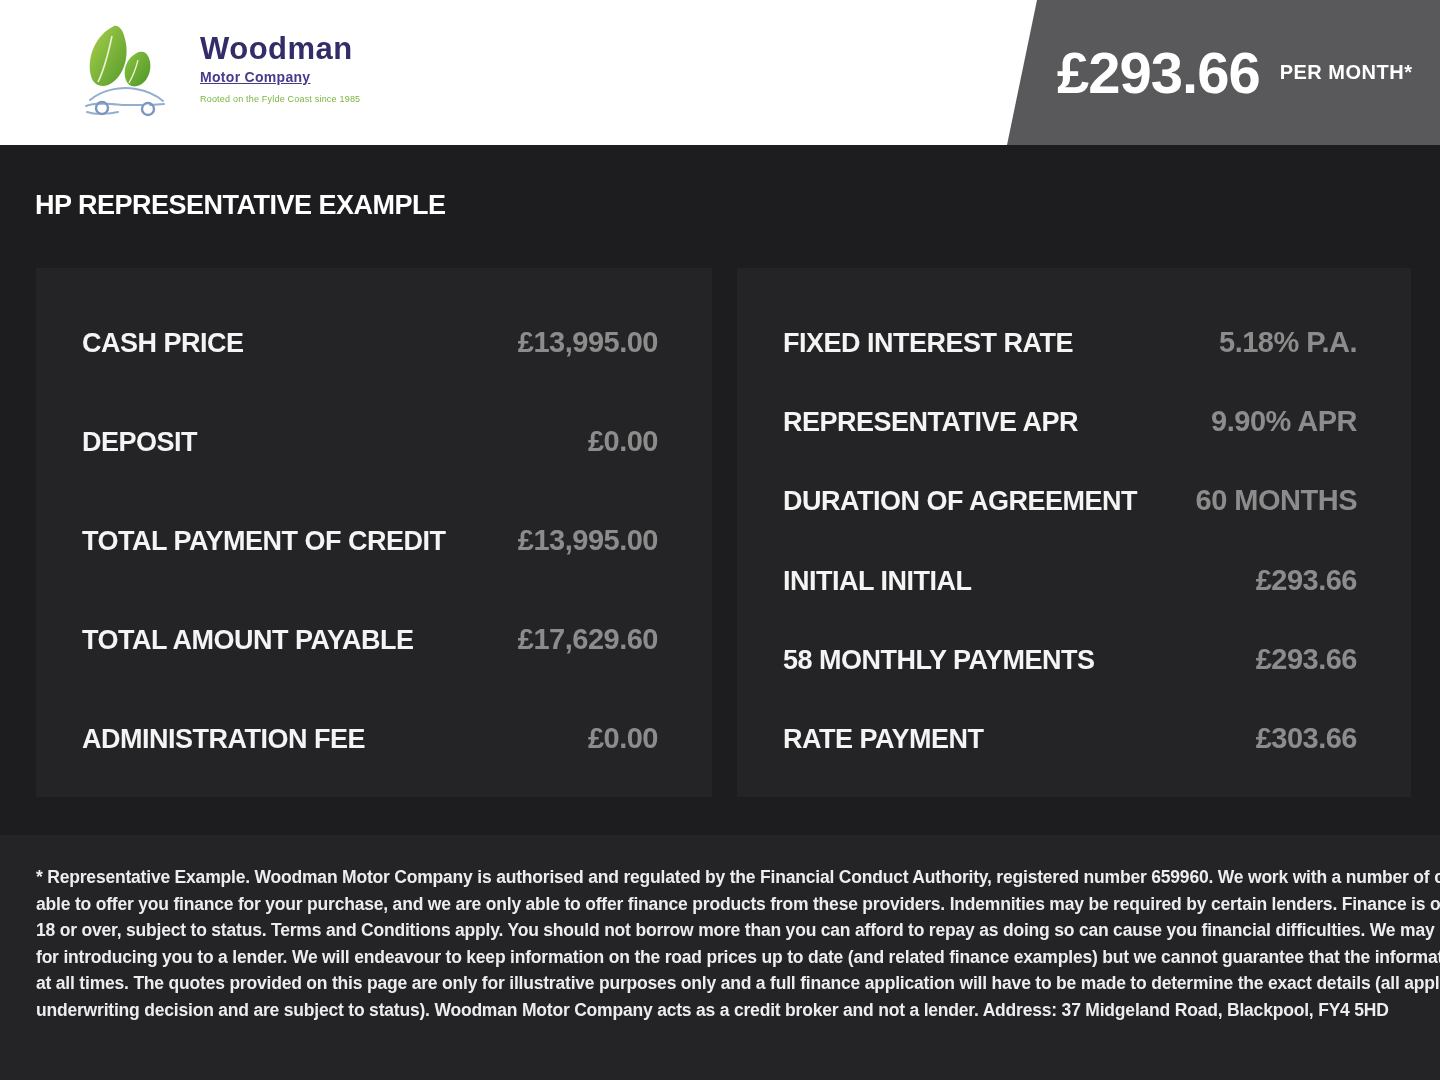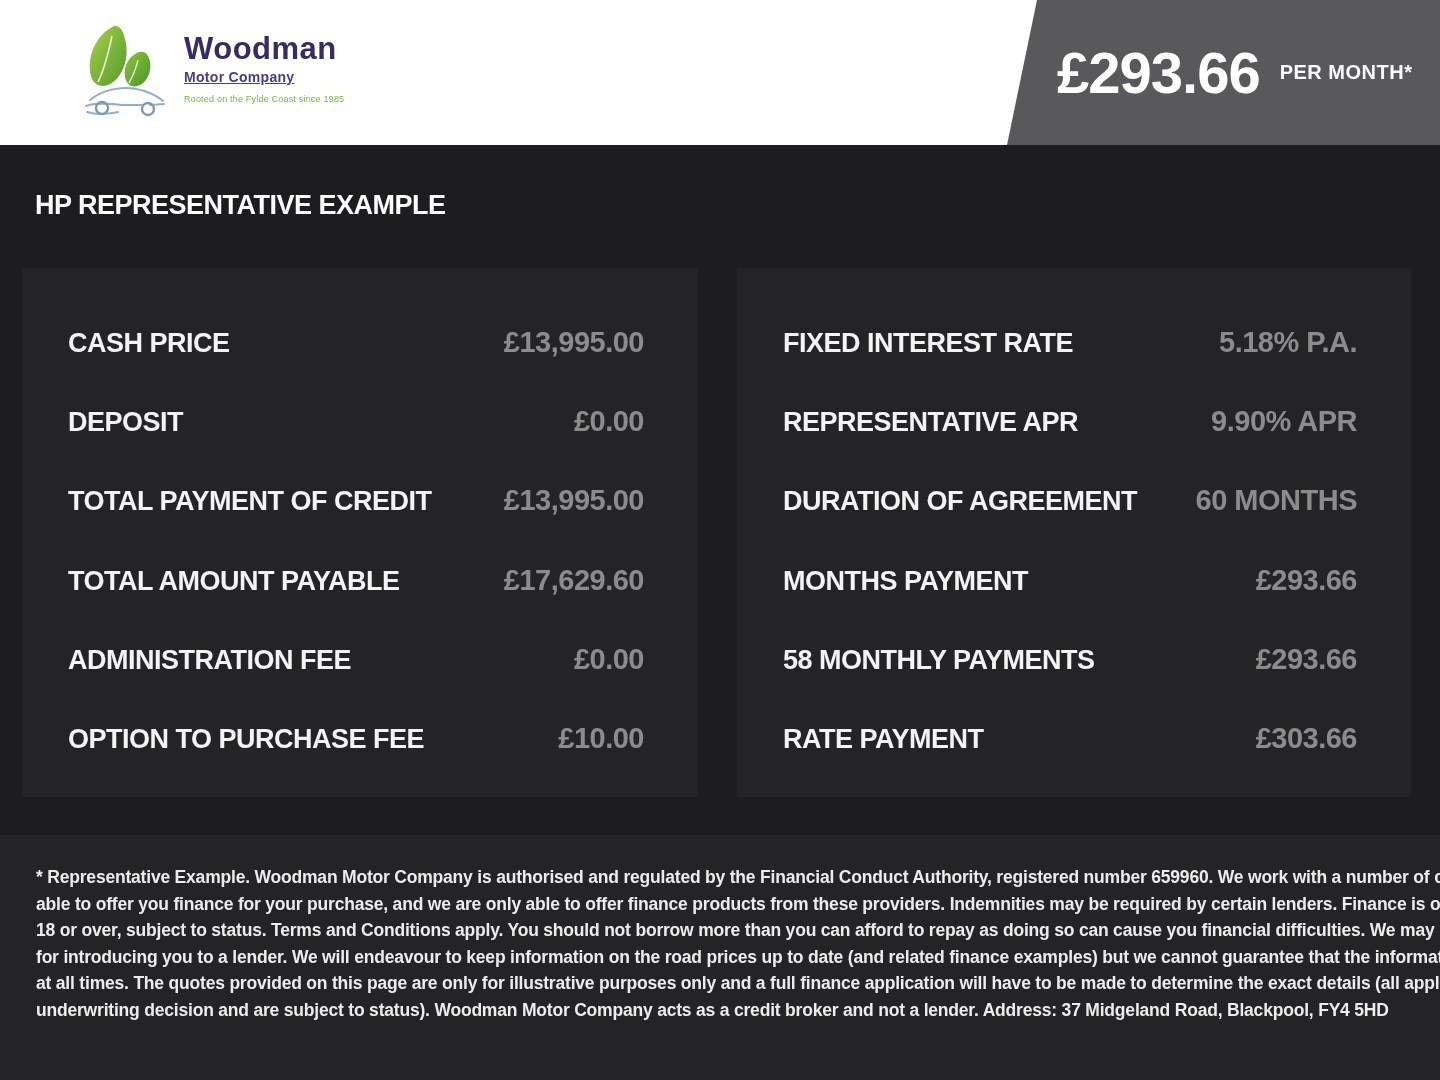--- a/index.html
+++ b/index.html
@@ -12,21 +12,21 @@
   }
 
   
   .header {
     position:absolute; top:0; left:0;
     width:1440px; height:145px;
     background:#ffffff;
   }
   .logo {
     position:absolute; left:84px; top:20px;
-    display:flex; align-items:flex-start; gap:16px;
+    display:flex; align-items:flex-start; gap:32px;
   }
   .logo-icon { width:84px; height:100px; }
   .logo-text { padding-top:14px; }
   .logo-company {
     font-size:31px; font-weight:bold; color:#322c68; letter-spacing:0.5px;
     line-height:30px;
   }
   .logo-subtitle {
     font-size:14px; font-weight:bold; color:#453c8a; letter-spacing:0.3px;
     line-height:26px;
@@ -58,21 +58,21 @@
     font-size:27px; font-weight:bold; color:#ffffff; letter-spacing:-0.5px;
   }
 
   
   .panel {
     position:absolute; top:268px; height:529px;
     background:#242427;
     display:flex; flex-direction:column; justify-content:space-between;
     padding:58px 54px 42px 46px;
   }
-  .panel-left  { left:22px;  width:676px;gap:24px; }
+  .panel-left  { left:36px;  width:676px;gap:24px; }
   .panel-right { left:737px; width:674px; }
   .finance-row {
     display:flex; justify-content:space-between; align-items:baseline;
   }
   .finance-label {
     font-size:27px; font-weight:bold; color:#f4f4f4; letter-spacing:-0.5px;
     white-space:nowrap;
   }
   .finance-value {
     font-size:29px; font-weight:bold; color:#8c8c8c; letter-spacing:-0.5px;
@@ -157,41 +157,37 @@
     <span class="finance-value">£13,995.00</span>
   </div>
   <div class="finance-row">
     <span class="finance-label">TOTAL AMOUNT PAYABLE</span>
     <span class="finance-value">£17,629.60</span>
   </div>
   <div class="finance-row">
     <span class="finance-label">ADMINISTRATION FEE</span>
     <span class="finance-value">£0.00</span>
   </div>
-  <div class="finance-row">
-    <span class="finance-label">OPTION TO PURCHASE FEE</span>
-    <span class="finance-value">£10.00</span>
-  </div>
 </div>
 
 <div class="panel panel-right">
   <div class="finance-row">
     <span class="finance-label">FIXED INTEREST RATE</span>
     <span class="finance-value">5.18% P.A.</span>
   </div>
   <div class="finance-row">
     <span class="finance-label">REPRESENTATIVE APR</span>
     <span class="finance-value">9.90% APR</span>
   </div>
   <div class="finance-row">
     <span class="finance-label">DURATION OF AGREEMENT</span>
     <span class="finance-value">60 MONTHS</span>
   </div>
   <div class="finance-row">
-    <span class="finance-label">MONTHS PAYMENT</span>
+    <span class="finance-label">INITIAL INITIAL</span>
     <span class="finance-value">£293.66</span>
   </div>
   <div class="finance-row">
     <span class="finance-label">58 MONTHLY PAYMENTS</span>
     <span class="finance-value">£293.66</span>
   </div>
   <div class="finance-row">
     <span class="finance-label">RATE PAYMENT</span>
     <span class="finance-value">£303.66</span>
   </div>

